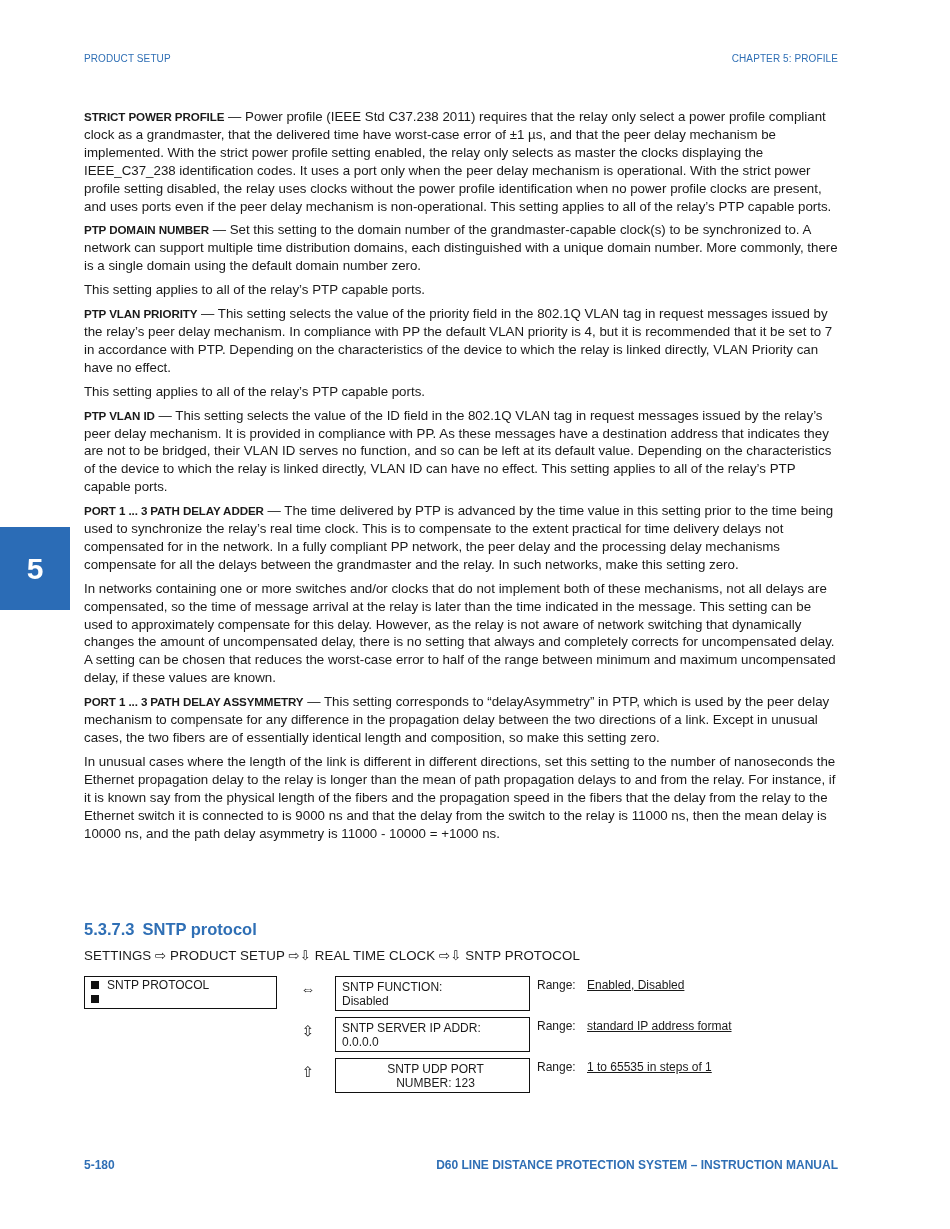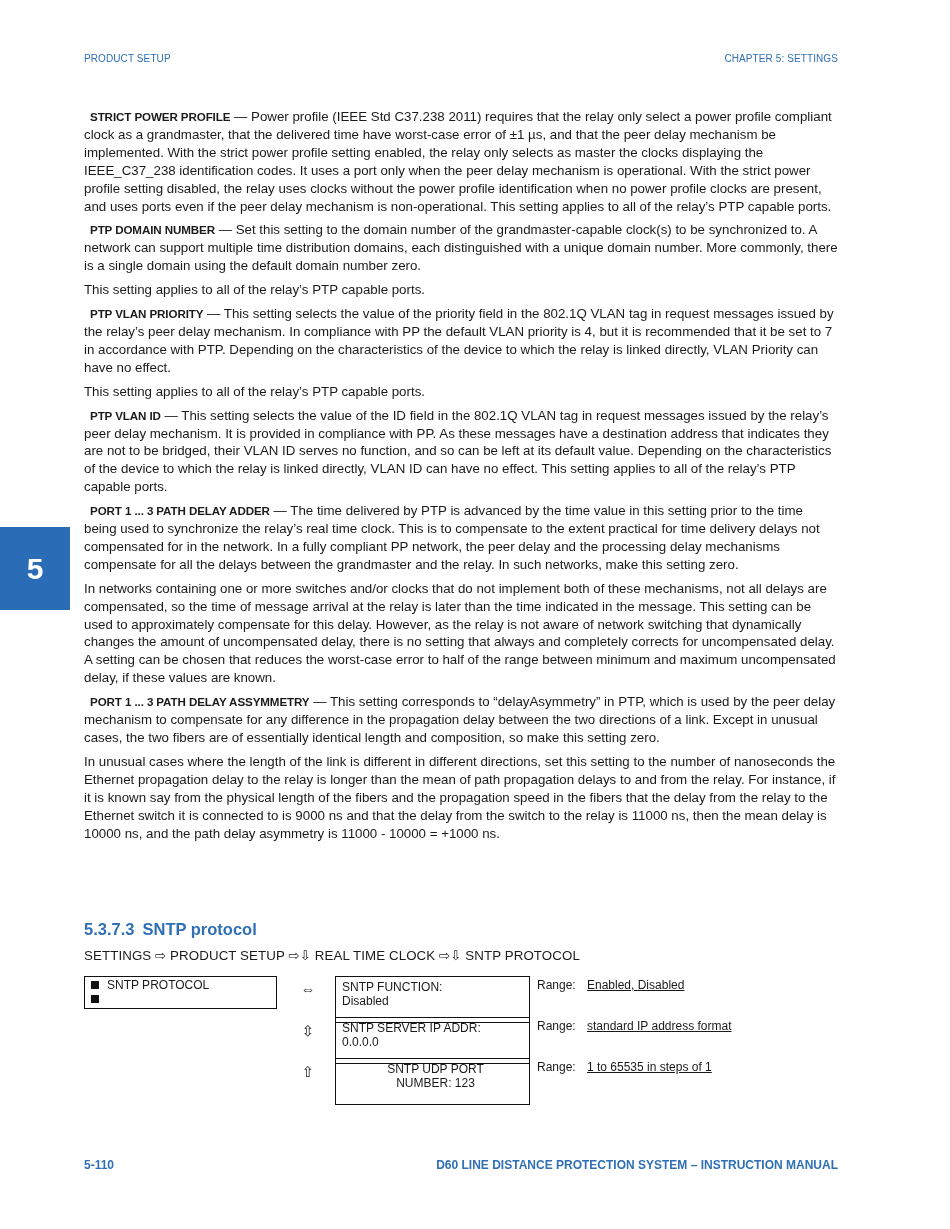--- a/index.html
+++ b/index.html
@@ -5,41 +5,41 @@
   html, body { margin: 0; padding: 0; background: #ffffff; }
   body { width: 950px; height: 1229px; position: relative; overflow: hidden;
          font-family: "Liberation Sans", "DejaVu Sans", sans-serif; color: #1a1a1a; }
   .hdr { position: absolute; top: 53px; font-size: 10px; color: #2f6fb5; letter-spacing: 0.1px; }
   .hdr.left { left: 84px; }
   .hdr.right { right: 112px; }
   .tab { position: absolute; left: 0; top: 527px; width: 70px; height: 83px; background: #2b6cb6;
          color: #fff; font-weight: bold; font-size: 30px; display: flex; align-items: center; justify-content: center; }
   .content { position: absolute; left: 84px; top: 108px; width: 754px; font-size: 13.3px; line-height: 17.9px; }
   .content p { margin: 0 0 6px 0; }
-  .term { font-size: 11.6px; font-weight: bold; letter-spacing: -0.1px; margin-left: 6px; }
+  .term { font-size: 11.6px; font-weight: bold; letter-spacing: -0.1px; }
   .section-title { position: absolute; left: 84px; top: 920px; font-size: 16.5px; color: #2f6fb5; font-weight: bold; }
   .section-title .num { margin-right: 8px; }
   .path { position: absolute; left: 84px; top: 948px; font-size: 13.3px; letter-spacing: 0.1px; }
   .menubox { position: absolute; left: 84px; top: 976px; width: 193px; height: 33px; border: 1.6px solid #111;
              font-size: 12px; line-height: 14px; padding: 1px 0 0 6px; box-sizing: border-box; }
   .menubox .sq { display: inline-block; width: 8px; height: 8px; background: #111; margin-right: 8px; vertical-align: 0px; }
   .arrow { position: absolute; left: 298px; font-size: 15px; width: 20px; text-align: center; color: #222; }
-  .setbox { position: absolute; left: 335px; width: 195px; height: 47px; border: 1.6px solid #111; box-sizing: border-box;
+  .setbox { position: absolute; left: 335px; width: 195px; height: 35px; border: 1.6px solid #111; box-sizing: border-box;
             font-size: 12px; line-height: 14px; padding: 3px 0 0 6px; }
   .range { position: absolute; left: 537px; font-size: 12px; text-decoration: underline; }
   .range .lbl { display: inline-block; width: 50px; }
   .foot { position: absolute; top: 1158px; font-size: 12px; color: #2f6fb5; font-weight: bold; }
   .foot.left { left: 84px; }
   .foot.right { right: 112px; }
 </style>
 </head>
 <body>
 
 <div class="hdr left">PRODUCT SETUP</div>
-<div class="hdr right">CHAPTER 5: SETTINGS</div>
+<div class="hdr right">CHAPTER 5: PROFILE</div>
 
 <div class="tab">5</div>
 
 <div class="content">
   <p><span class="term">STRICT POWER PROFILE</span><span> — Power profile (IEEE Std C37.238 2011) requires that the relay only select a power profile compliant clock as a grandmaster, that the delivered time have worst-case error of ±1 µs, and that the peer delay mechanism be implemented. With the strict power profile setting enabled, the relay only selects as master the clocks displaying the IEEE_C37_238 identification codes. It uses a port only when the peer delay mechanism is operational. With the strict power profile setting disabled, the relay uses clocks without the power profile identification when no power profile clocks are present, and uses ports even if the peer delay mechanism is non-operational. This setting applies to all of the relay’s PTP capable ports.</span></p>
   <p><span class="term">PTP DOMAIN NUMBER</span><span> — Set this setting to the domain number of the grandmaster-capable clock(s) to be synchronized to. A network can support multiple time distribution domains, each distinguished with a unique domain number. More commonly, there is a single domain using the default domain number zero.</span></p>
   <p><span>This setting applies to all of the relay’s PTP capable ports.</span></p>
   <p><span class="term">PTP VLAN PRIORITY</span><span> — This setting selects the value of the priority field in the 802.1Q VLAN tag in request messages issued by the relay’s peer delay mechanism. In compliance with PP the default VLAN priority is 4, but it is recommended that it be set to 7 in accordance with PTP. Depending on the characteristics of the device to which the relay is linked directly, VLAN Priority can have no effect.</span></p>
   <p><span>This setting applies to all of the relay’s PTP capable ports.</span></p>
   <p><span class="term">PTP VLAN ID</span><span> — This setting selects the value of the ID field in the 802.1Q VLAN tag in request messages issued by the relay’s peer delay mechanism. It is provided in compliance with PP. As these messages have a destination address that indicates they are not to be bridged, their VLAN ID serves no function, and so can be left at its default value. Depending on the characteristics of the device to which the relay is linked directly, VLAN ID can have no effect. This setting applies to all of the relay’s PTP capable ports.</span></p>
@@ -80,14 +80,14 @@
 
 <div class="arrow" style="top:1063px;">⇧</div>
 <div class="setbox" style="top:1058px;text-align:center;">
   <div>SNTP UDP PORT</div>
   <div>NUMBER: 123</div>
 </div>
 <div class="range" style="top:1060px;">
   <span class="lbl">Range:</span><span>1 to 65535 in steps of 1</span>
 </div>
 
-<div class="foot left">5-110</div>
+<div class="foot left">5-180</div>
 <div class="foot right">D60 LINE DISTANCE PROTECTION SYSTEM – INSTRUCTION MANUAL</div>
 
 </body></html>

